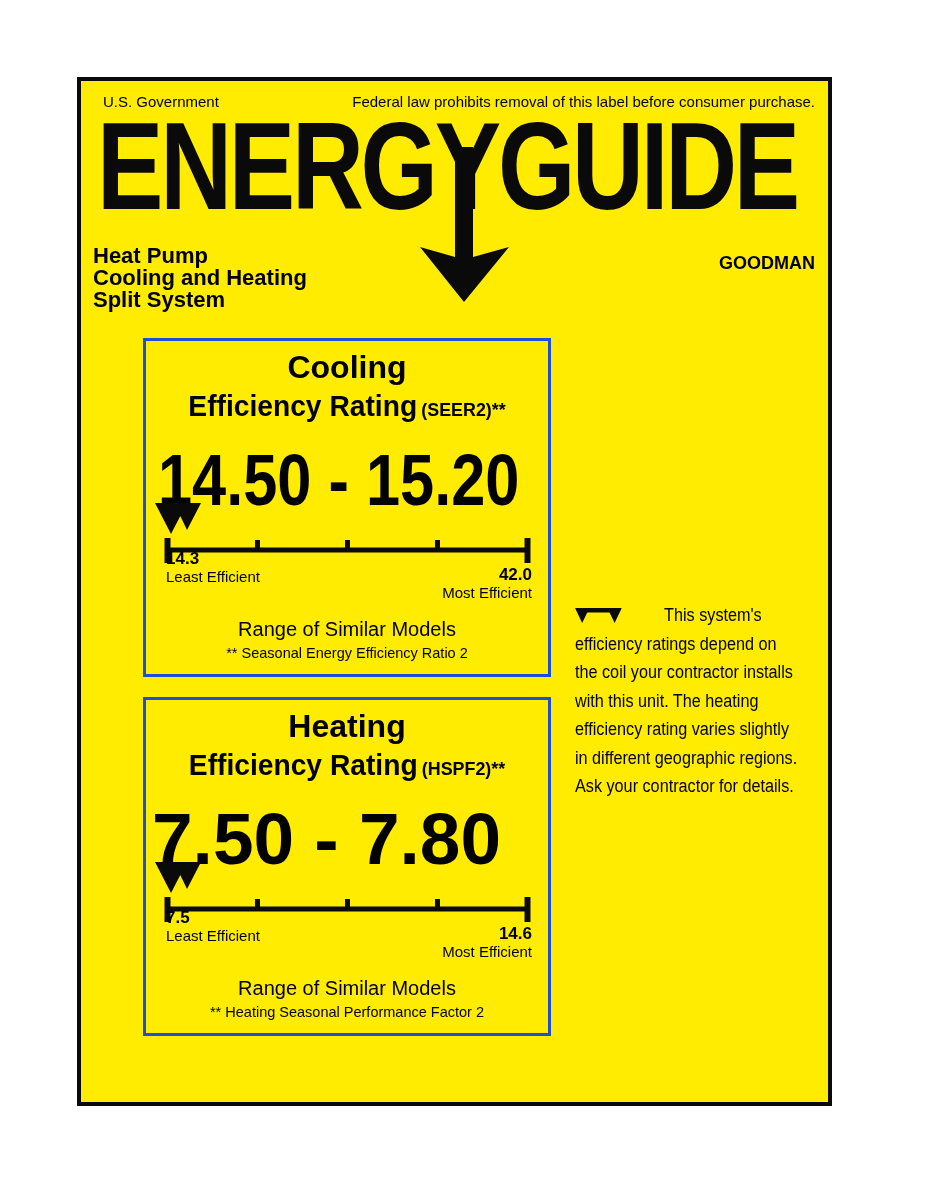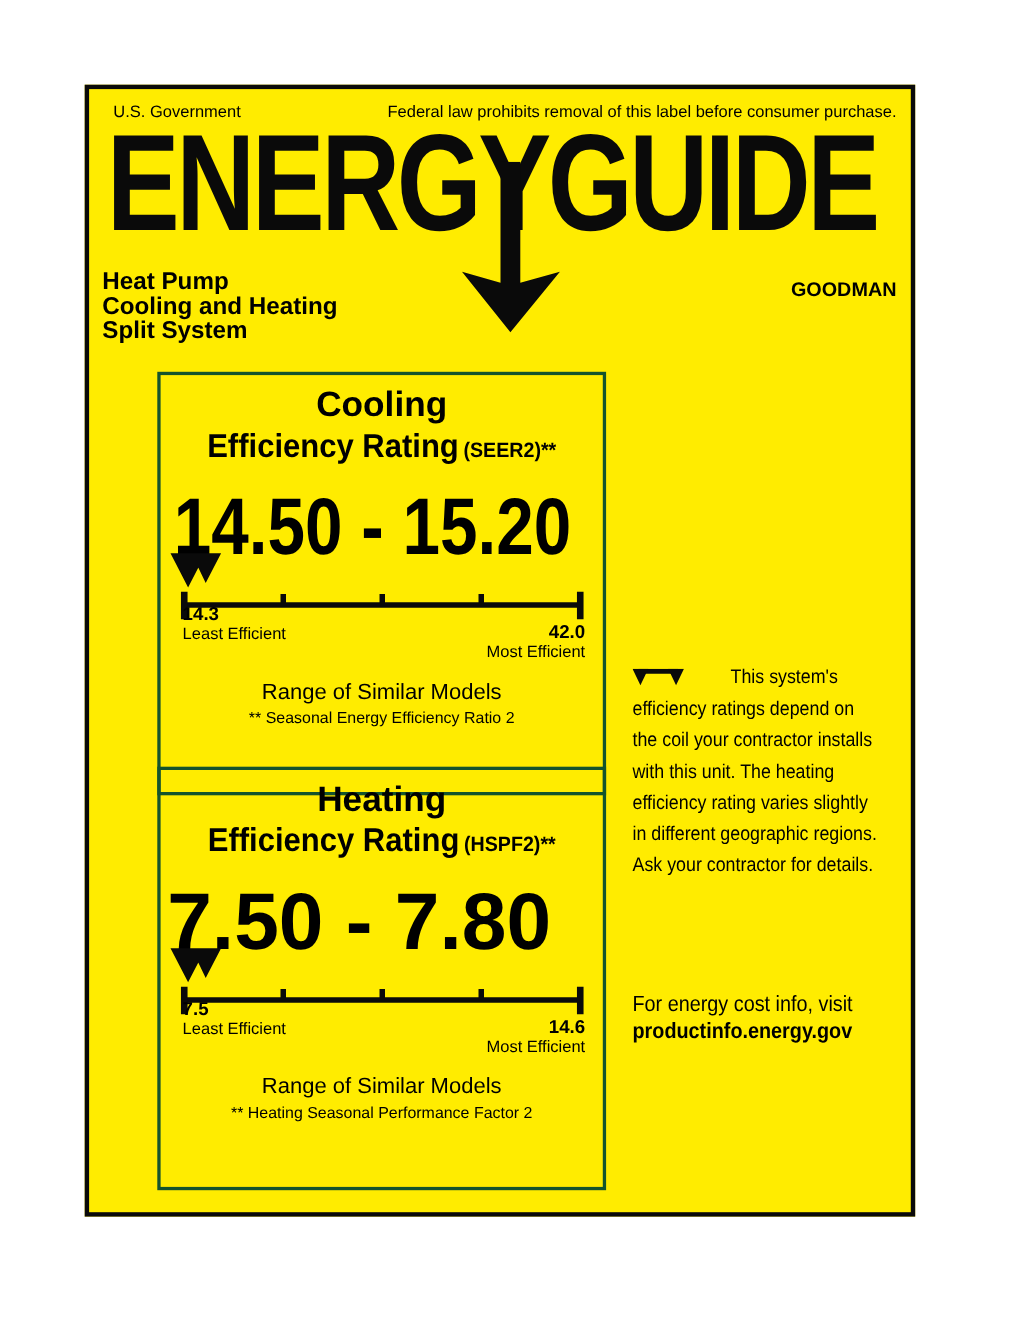--- a/index.html
+++ b/index.html
@@ -18,22 +18,22 @@
 
   .logo { position:absolute; left:16px; top:37px; width:700px; height:100px; }
   .logo text { font-family:"Liberation Sans",sans-serif; font-weight:bold; font-size:125px; fill:#0a0a0a; letter-spacing:-4px; }
   .logo-arrow { position:absolute; left:334px; top:66px; width:100px; height:156px; }
   .logo-arrow path { fill:#0a0a0a; }
 
   .product-left  { position:absolute; left:12px;  top:164px; font-size:22px; font-weight:bold; line-height:22px; }
   .product-right { position:absolute; right:13px; top:171px; font-size:18px; font-weight:bold; line-height:22px; text-align:left; }
 
   .box {
-    position:absolute; left:62px; width:408px; height:385px;
-    box-sizing:border-box; border:3px solid #14532d;
+    position:absolute; left:62px; width:408px; height:339px;
+    box-sizing:border-box; border:3px solid #1d4ed8;
   }
   .box.cooling { top:257px; }
   .box.heating { top:616px; }
 
   .box-title  { position:absolute; top:8px; left:0; right:0; text-align:center; font-size:32px; font-weight:bold; }
   .box-rating { position:absolute; top:48px; left:0; right:0; text-align:center; font-weight:bold; white-space:nowrap; transform:scaleX(0.94); transform-origin:50% 50%; }
   .rating-label  { font-size:30px; }
   .rating-metric { font-size:19px; }
 
   .big-number {
@@ -168,18 +168,14 @@
       <span>This system's</span>
     </div>
     <div class="note-line">efficiency ratings depend on</div>
     <div class="note-line">the coil your contractor installs</div>
     <div class="note-line">with this unit.  The heating</div>
     <div class="note-line">efficiency rating varies slightly</div>
     <div class="note-line">in different geographic regions.</div>
     <div class="note-line">Ask your contractor for details.</div>
   </div>
 
-  <div class="energy-info">
-    <div class="info-line">For energy cost info, visit</div>
-    <div class="info-url">productinfo.energy.gov</div>
-  </div>
 
 </div>
 
 </body></html>

